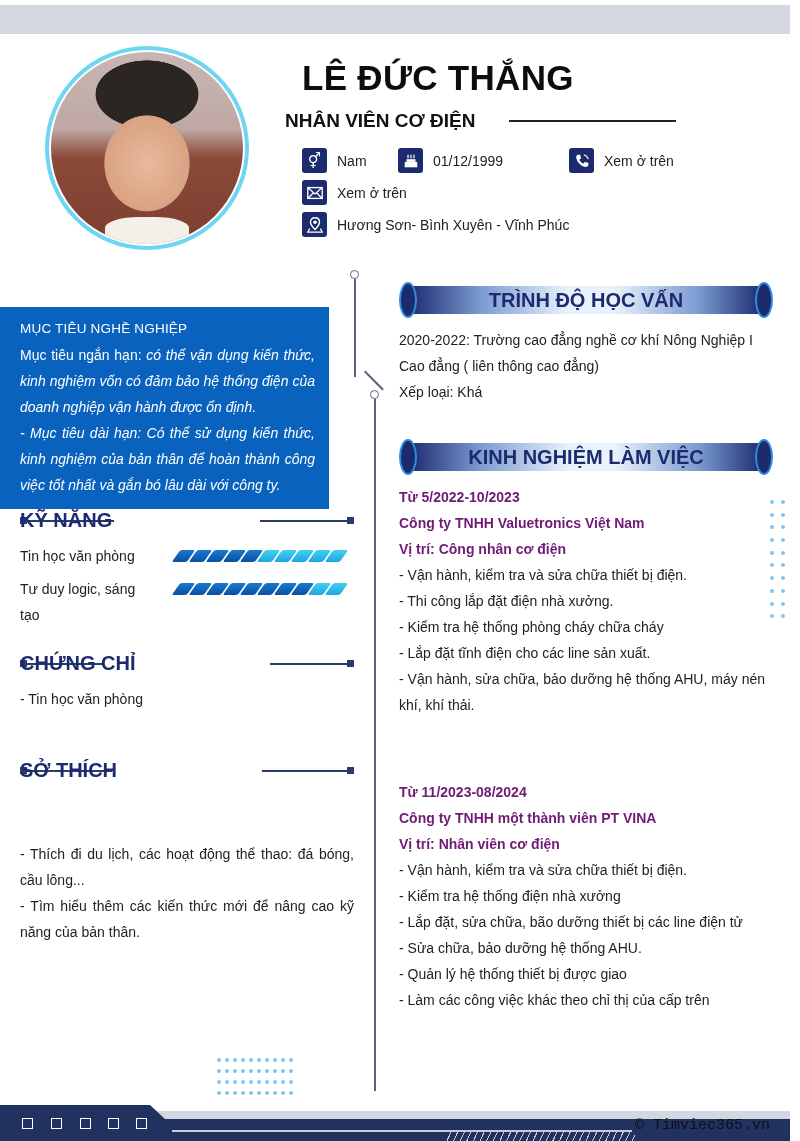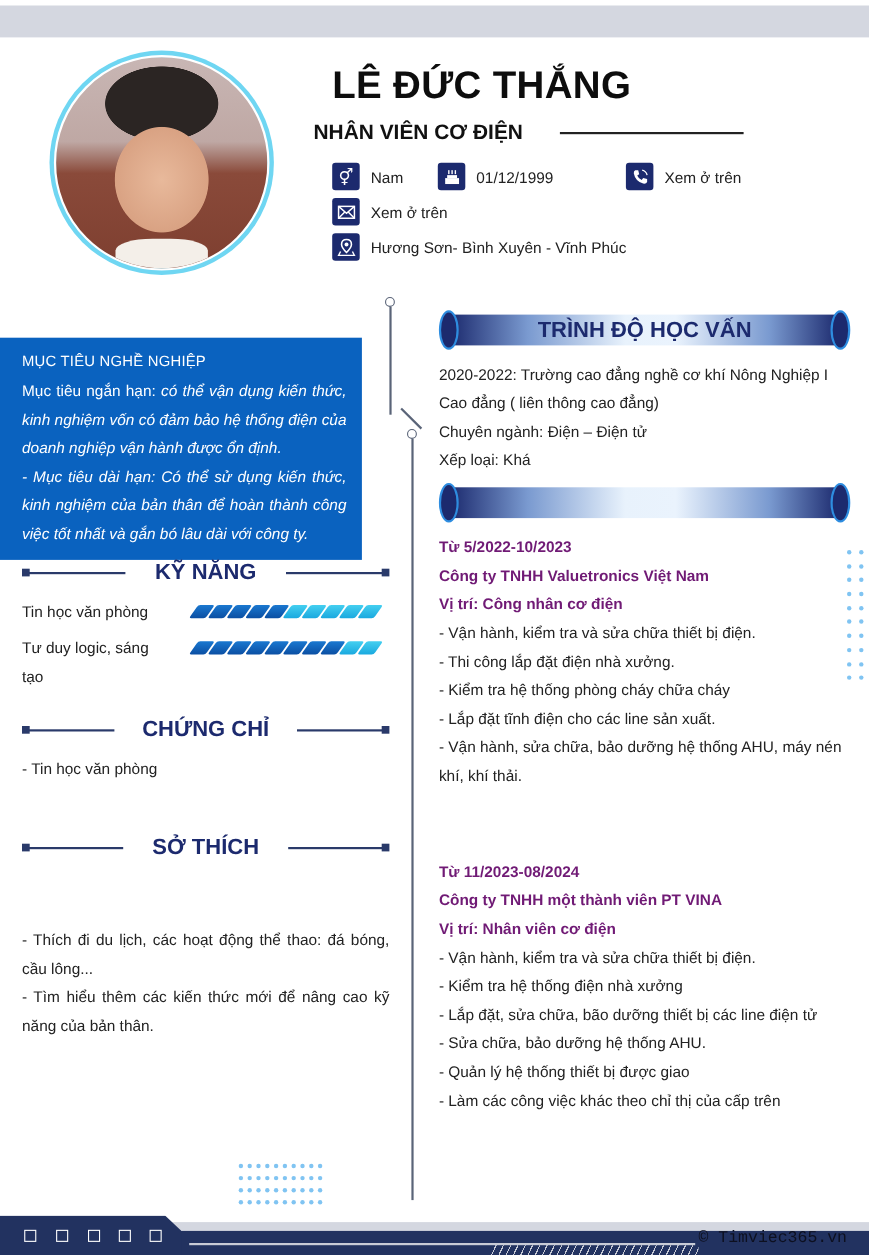--- a/index.html
+++ b/index.html
@@ -34,21 +34,21 @@
   .objective i { font-style: italic; }
 
   
   .tl-line { position: absolute; background: #5a6478; width: 1.5px; }
   .tl-dot { position: absolute; width: 9px; height: 9px; border-radius: 50%; border: 1.5px solid #5a6478; background: #fff; }
 
   
   .lhead { position: absolute; left: 20px; width: 334px; height: 24px; }
   .lhead .bar { position: absolute; top: 11px; height: 1.5px; background: #2a3a6a; }
   .lhead .sq { position: absolute; top: 8px; width: 7px; height: 7px; background: #2a3a6a; }
-  .lhead .txt { position: absolute; left: 0; right: 0; top: 0; text-align: center; font-size: 20px; font-weight: 700; color: #1c2a6e; }
+  .lhead .txt { position: absolute; left: 0; right: 0; top: 0; text-align: left; font-size: 20px; font-weight: 700; color: #1c2a6e; }
 
   .ltext { position: absolute; left: 20px; font-size: 14px; color: #222; line-height: 26px; }
   .skill-bars { position: absolute; left: 176px; display: flex; gap: 2px; }
   .skill-bars span { width: 15px; height: 12px; transform: skewX(-35deg); border-radius: 2px; }
   .skill-bars .on { background: linear-gradient(180deg, #1a78d0 0%, #0b4fa3 100%); }
   .skill-bars .off { background: linear-gradient(180deg, #44cff0 0%, #1aa9df 100%); }
 
   .hobby { position: absolute; left: 20px; width: 334px; font-size: 14px; line-height: 26px; text-align: justify; color: #222; margin-top: 48px; }
 
   
@@ -202,28 +202,28 @@
 
 <div class="ribbon" style="top:282px;">
   <div class="body"></div>
   <div class="cap l"></div>
   <div class="cap r"></div>
   <div class="txt">TRÌNH ĐỘ HỌC VẤN</div>
 </div>
 <div class="rtext" style="top:327px;">
   <div>2020-2022: Trường cao đẳng nghề cơ khí Nông Nghiệp I</div>
   <div>Cao đẳng ( liên thông cao đẳng)</div>
-  <div>Chuyên ngành: Điện – Điện tử</div>
   <div>Xếp loại: Khá</div>
 </div>
 
 <div class="ribbon" style="top:439px;">
   <div class="body"></div>
   <div class="cap l"></div>
   <div class="cap r"></div>
+  <div class="txt">KINH NGHIỆM LÀM VIỆC</div>
 </div>
 
 <div class="rtext" style="top:484px;">
   <div><b>Từ 5/2022-10/2023</b></div>
   <div><b>Công ty TNHH Valuetronics Việt Nam</b></div>
   <div><b>Vị trí: Công nhân cơ điện</b></div>
   <div>- Vận hành, kiểm tra và sửa chữa thiết bị điện.</div>
   <div>- Thi công lắp đặt điện nhà xưởng.</div>
   <div>- Kiểm tra hệ thống phòng cháy chữa cháy</div>
   <div>- Lắp đặt tĩnh điện cho các line sản xuất.</div>

